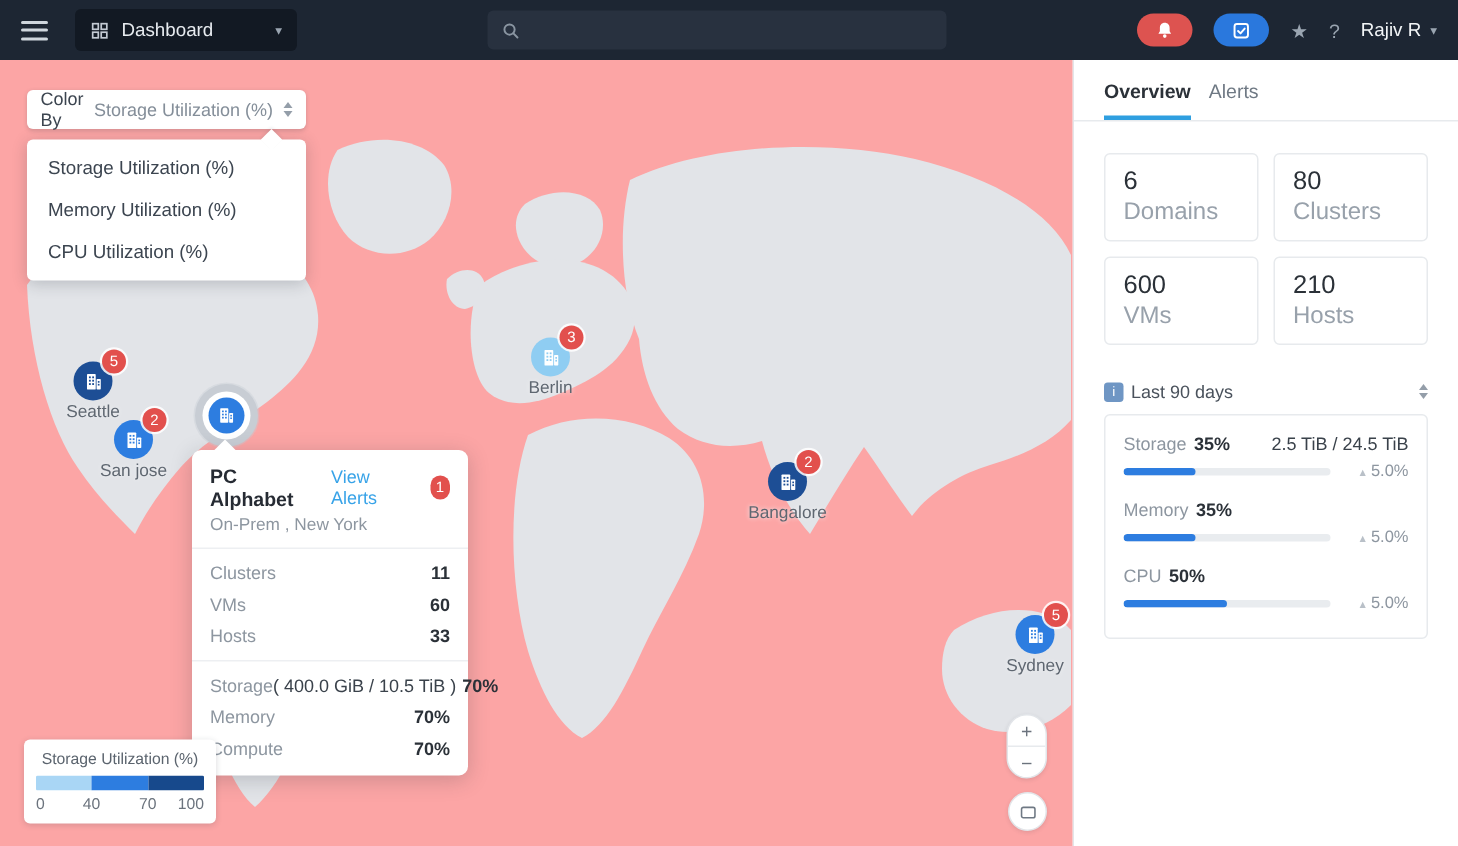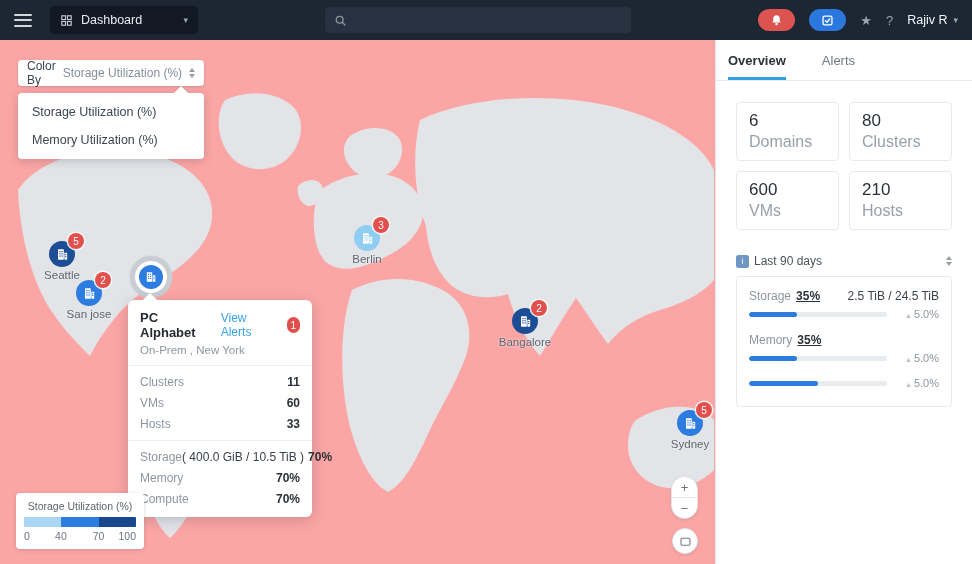--- a/index.html
+++ b/index.html
@@ -85,36 +85,36 @@
   .lt-3 { position:absolute; right:0; }
 
   
   .zoom-pill { position:absolute; left:671px; top:436px; width:27px; height:43px; background:#fff; border:1px solid #e2e5e9; border-radius:14px; box-shadow:0 1px 3px rgba(40,50,60,.12); display:flex; flex-direction:column; z-index:5; overflow:hidden; }
   .zoom-pill button { flex:1; border:none; background:transparent; color:#6b737d; font-size:13px; cursor:pointer; line-height:1; }
   .zoom-pill .zdiv { height:1px; background:#e7eaed; }
   .fit-btn { position:absolute; left:672px; top:488px; width:26px; height:26px; border-radius:50%; background:#fff; border:1px solid #e2e5e9; box-shadow:0 1px 3px rgba(40,50,60,.12); display:flex; align-items:center; justify-content:center; cursor:pointer; z-index:5; }
 
   
   .panel { width:257px; background:#fff; border-left:1px solid #e3e6e9; }
-  .tabs { display:flex; gap:36px; padding:13px 12px 0; border-bottom:1px solid #e7eaed;text-align:right; }
+  .tabs { display:flex; gap:12px; padding:13px 20px 0; border-bottom:1px solid #e7eaed;text-align:right; }
   .tab { font-size:13px; color:#6f7984; padding-bottom:9px; cursor:pointer; border-bottom:3px solid transparent; }
   .tab.active { color:#2b3138; font-weight:bold; border-bottom-color:#2f9fe0; }
   .stats-grid { display:grid; grid-template-columns:1fr 1fr; gap:10px; padding:21px 20px 6px; }
   .stat-card { border:1px solid #e7eaed; border-radius:4px; padding:8px 12px 9px; background:#fff; }
   .stat-val { font-size:17px; color:#2b3138; }
   .stat-lbl { font-size:16px; color:#98a1ab; margin-top:2px; }
   .res-head { display:flex; align-items:center; padding:18px 20px 8px; }
   .res-title { font-size:12.5px; font-weight:bold; color:#2b3138; margin-right:auto; }
   .cal-icon { width:13px; height:13px; border-radius:2.5px; background:#6f96c4; color:#fff; font-size:9px; display:flex; align-items:center; justify-content:center; margin-right:5px; font-style:normal; }
   .res-range { font-size:12px; color:#4a525c; margin-right:6px; cursor:pointer; }
   .res-card { margin:0 20px; border:1px solid #e7eaed; border-radius:4px; padding:12px 12px 4px; }
   .res-row { margin-bottom:13px; }
   .res-top { display:flex; align-items:baseline; font-size:12px; margin-bottom:5px; }
   .res-lbl { color:#8d96a0; margin-right:5px; }
-  .res-pct { color:#2b3138; font-weight:bold;text-decoration:underline; }
+  .res-pct { color:#2b3138; font-weight:bold; }
   .res-cap { margin-left:auto; color:#3a424b; }
   .res-barline { display:flex; align-items:center; gap:8px; }
   .track { flex:1; height:5px; background:#e9ecef; border-radius:3px; overflow:hidden; }
   .fill { height:100%; background:#2d7de0; border-radius:3px; }
   .delta { font-size:11px; color:#8d96a0; white-space:nowrap; width:44px; text-align:right; }
   .delta .tri { font-size:7px; color:#b9c0c8; margin-right:2px; }
 </style>
 </head>
 <body>
 
@@ -194,20 +194,21 @@
       <span class="cb-label">Color By</span>
       <span class="cb-value">Storage Utilization (%)</span>
       <span class="dbl-caret">
           <i class="up"></i>
           <i class="dn"></i>
         </span>
     </div>
     <div class="cb-dropdown">
       <div class="cb-option">Storage Utilization (%)</div>
       <div class="cb-option">Memory Utilization (%)</div>
+      <div class="cb-option">CPU Utilization (%)</div>
     </div>
 
     <div class="marker marker--seattle tone-dark">
       <div class="marker-circle">
         <svg viewBox="0 0 16 16" width="15" height="15">
             <rect x="3.2" y="2.5" width="6.2" height="11" rx="0.6" fill="#fff"></rect>
             <rect x="10" y="6" width="3" height="7.5" rx="0.5" fill="#fff"></rect>
             <g fill="currentColor">
               <rect x="4.6" y="4.2" width="1.3" height="1.3"></rect>
               <rect x="6.9" y="4.2" width="1.3" height="1.3"></rect>
@@ -449,20 +450,24 @@
           <span class="res-pct">35%</span>
         </div>
         <div class="res-barline">
           <div class="track">
               <div class="fill" style="width: 35%;"></div>
             </div>
           <span class="delta"><span class="tri">▲</span><span>5.0%</span></span>
         </div>
       </div>
       <div class="res-row">
+        <div class="res-top">
+          <span class="res-lbl">CPU</span>
+          <span class="res-pct">50%</span>
+        </div>
         <div class="res-barline">
           <div class="track">
               <div class="fill" style="width: 50%;"></div>
             </div>
           <span class="delta"><span class="tri">▲</span><span>5.0%</span></span>
         </div>
       </div>
     </div>
   </aside>
 </div>

